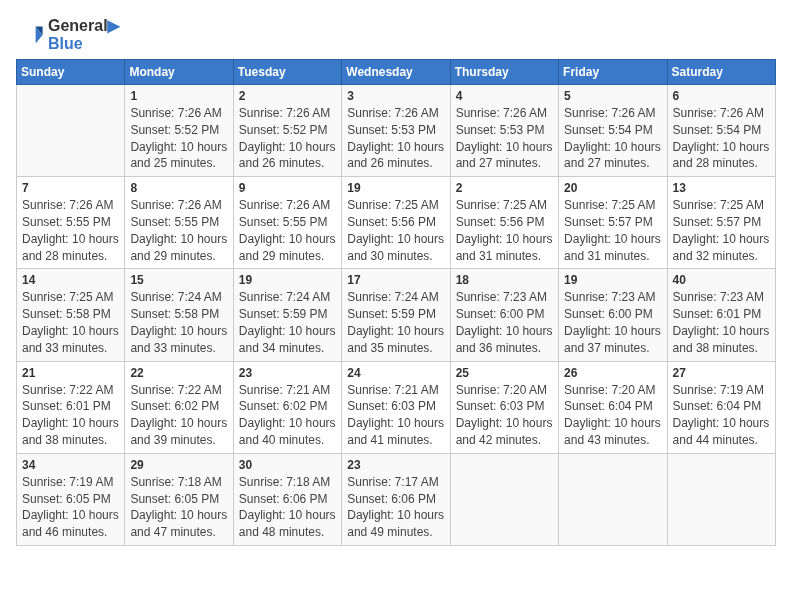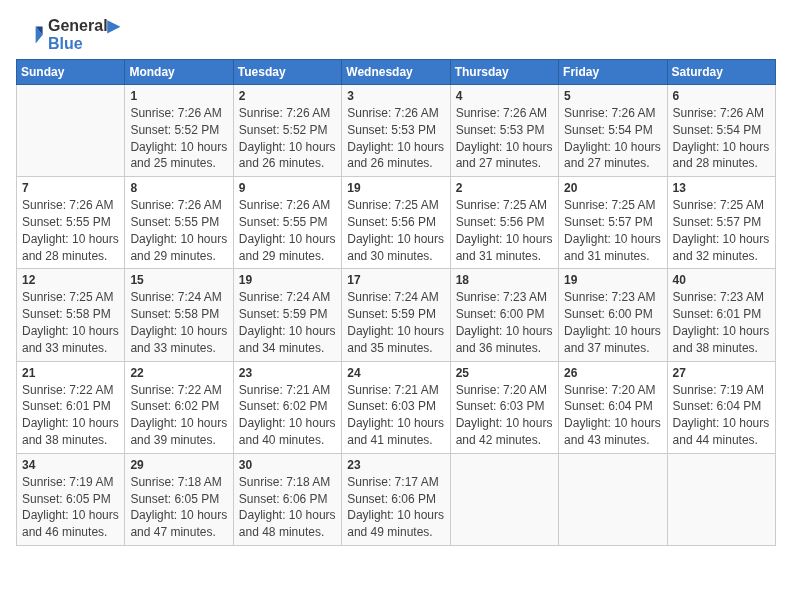--- a/index.html
+++ b/index.html
@@ -200,21 +200,21 @@
         <td>
           <span class="day-number">13</span>
           <div class="day-info" style="white-space: pre-line;">Sunrise: 7:25 AM
 Sunset: 5:57 PM
 Daylight: 10 hours
 and 32 minutes.</div>
         </td>
       </tr>
       <tr>
         <td>
-          <span class="day-number">12</span>
+          <span class="day-number">14</span>
           <div class="day-info" style="white-space: pre-line;">Sunrise: 7:25 AM
 Sunset: 5:58 PM
 Daylight: 10 hours
 and 33 minutes.</div>
         </td>
         <td>
           <span class="day-number">15</span>
           <div class="day-info" style="white-space: pre-line;">Sunrise: 7:24 AM
 Sunset: 5:58 PM
 Daylight: 10 hours

